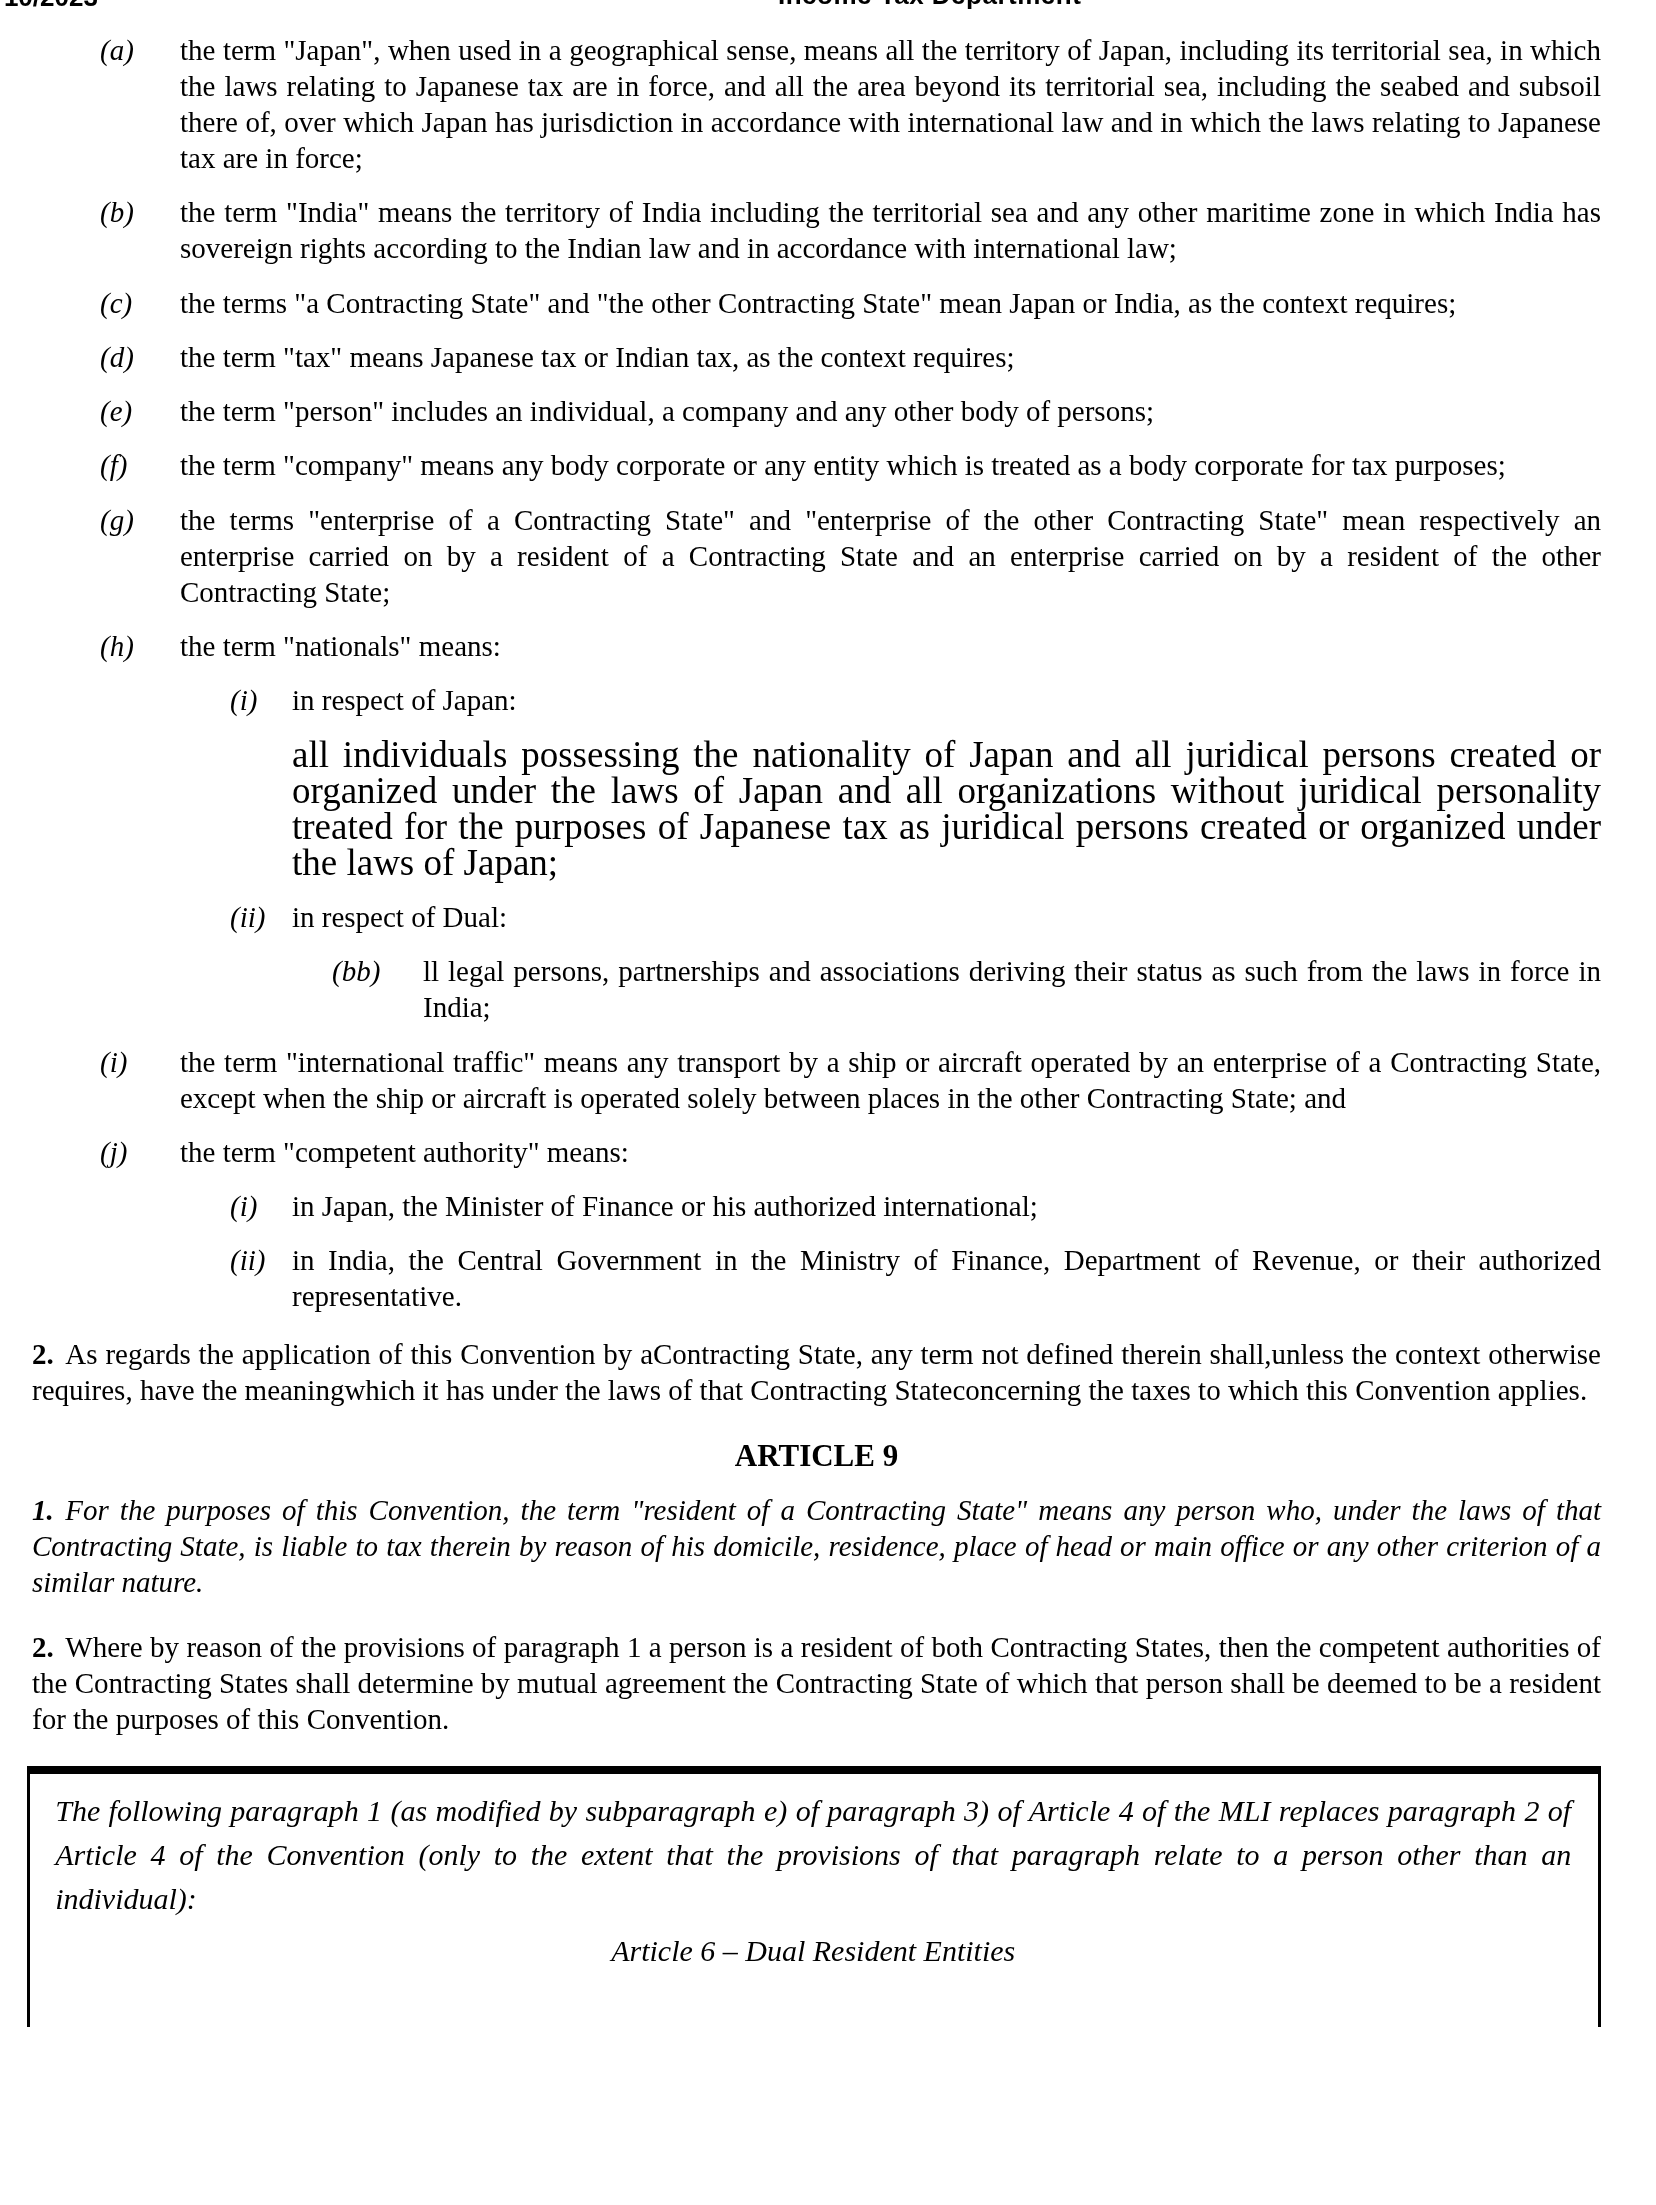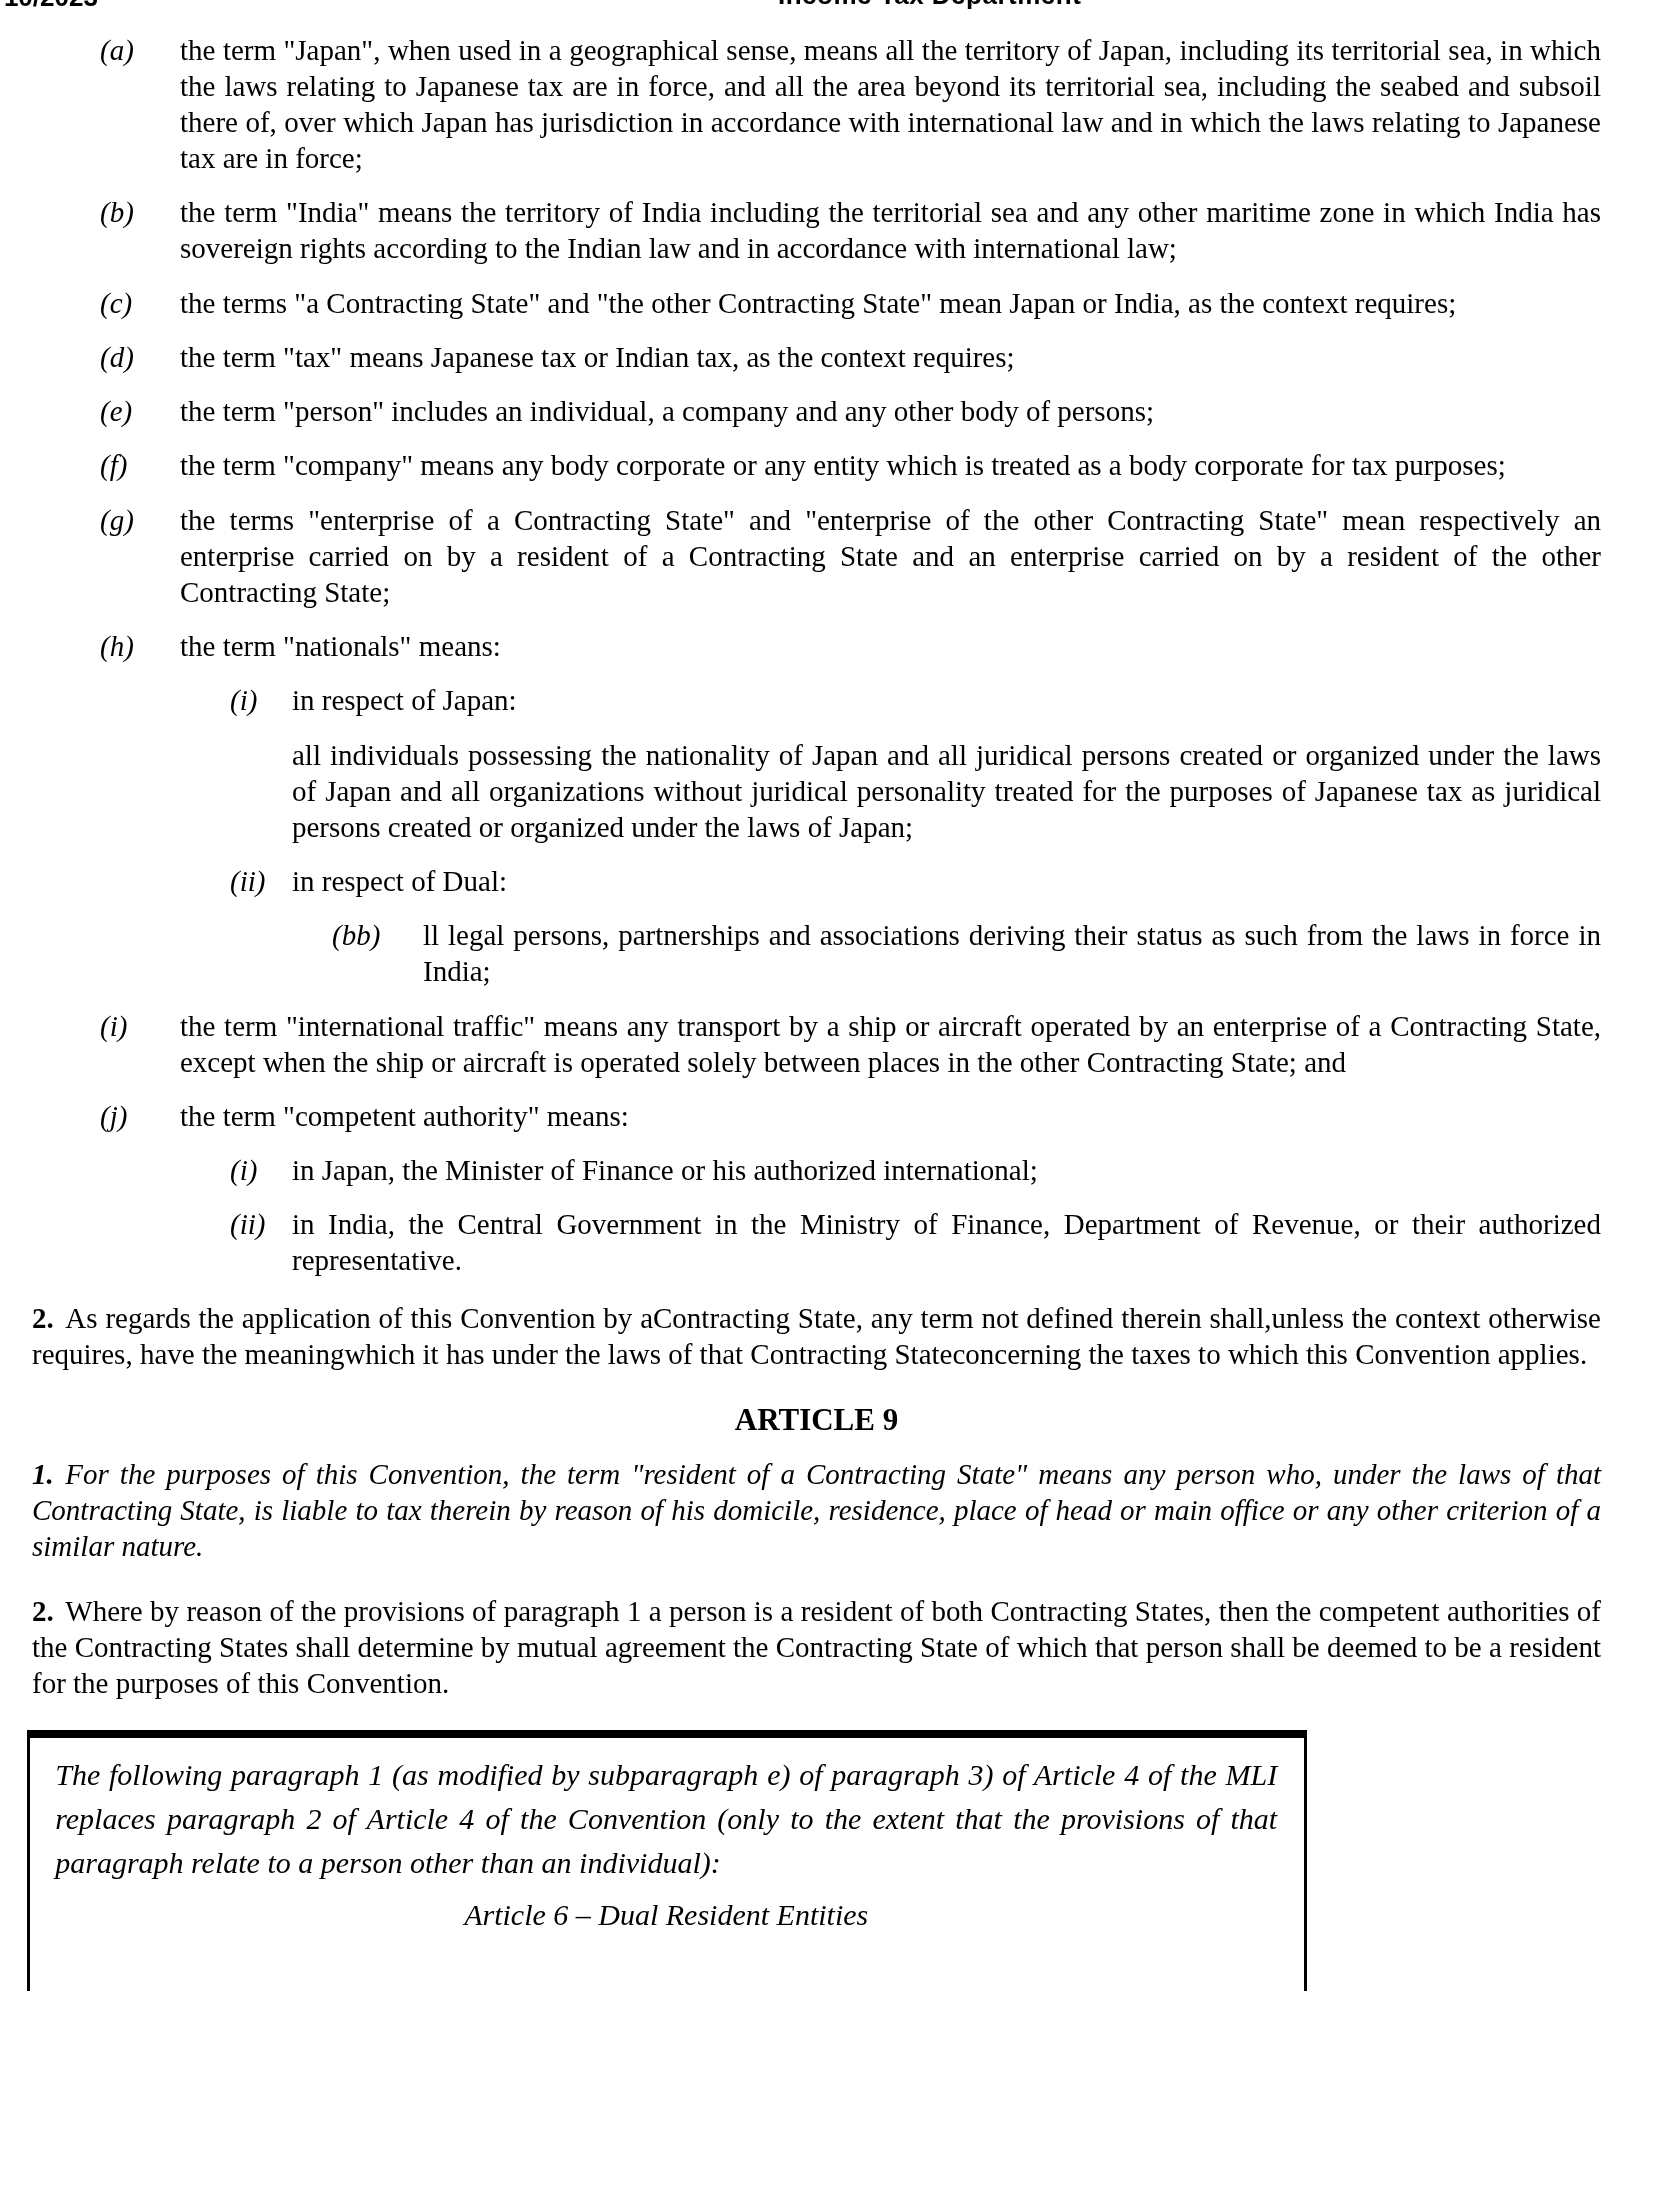--- a/index.html
+++ b/index.html
@@ -21,33 +21,33 @@
   .content{position:absolute;left:32px;top:0;width:1569px;}
 
   .def{display:flex;margin-top:18.3px;font-size:29px;line-height:36px;}
   .def .lbl{flex:none;font-style:italic;}
   .def .txt{flex:1;text-align:justify;}
   .lvl1 .lbl{margin-left:68px;width:80px;}
   .lvl2{margin-left:198px;}
   .lvl2 .lbl{width:62px;}
   .lvl3{margin-left:300px;}
   .lvl3 .lbl{width:91px;}
-  .subpara{margin-left:260px;margin-top:18.3px;font-size:29px;line-height:36px;text-align:justify;}
+  .subpara{margin-left:260px;margin-top:18.3px;font-size:37px;line-height:36px;text-align:justify;}
   .first{margin-top:32px;}
 
   .para{margin-top:22px;font-size:29px;line-height:36px;text-align:justify;}
   .pnum{font-weight:bold;margin-right:11.6px;}
 
   .heading{margin-top:23px;font-size:31px;line-height:37px;font-weight:bold;text-align:center;}
   .after-heading{margin-top:17.4px;font-style:italic;}
 
   .mli{
     box-sizing:border-box;
     margin-left:-4.8px;margin-top:2px;
-    width:1280px;height:261px;
+    width:1574px;height:261px;
     border:3.9px solid #000;border-top:8.7px solid #000;border-bottom:none;
     padding:15.4px 27px 0 25px;
   }
   .mli-body{font-style:italic;font-size:30px;line-height:44px;text-align:justify;}
   .mli-subtitle{font-style:italic;font-size:30px;line-height:39px;margin-top:9.7px;text-align:center;}
 </style>
 </head>
 <body>
 
 <div class="page">

